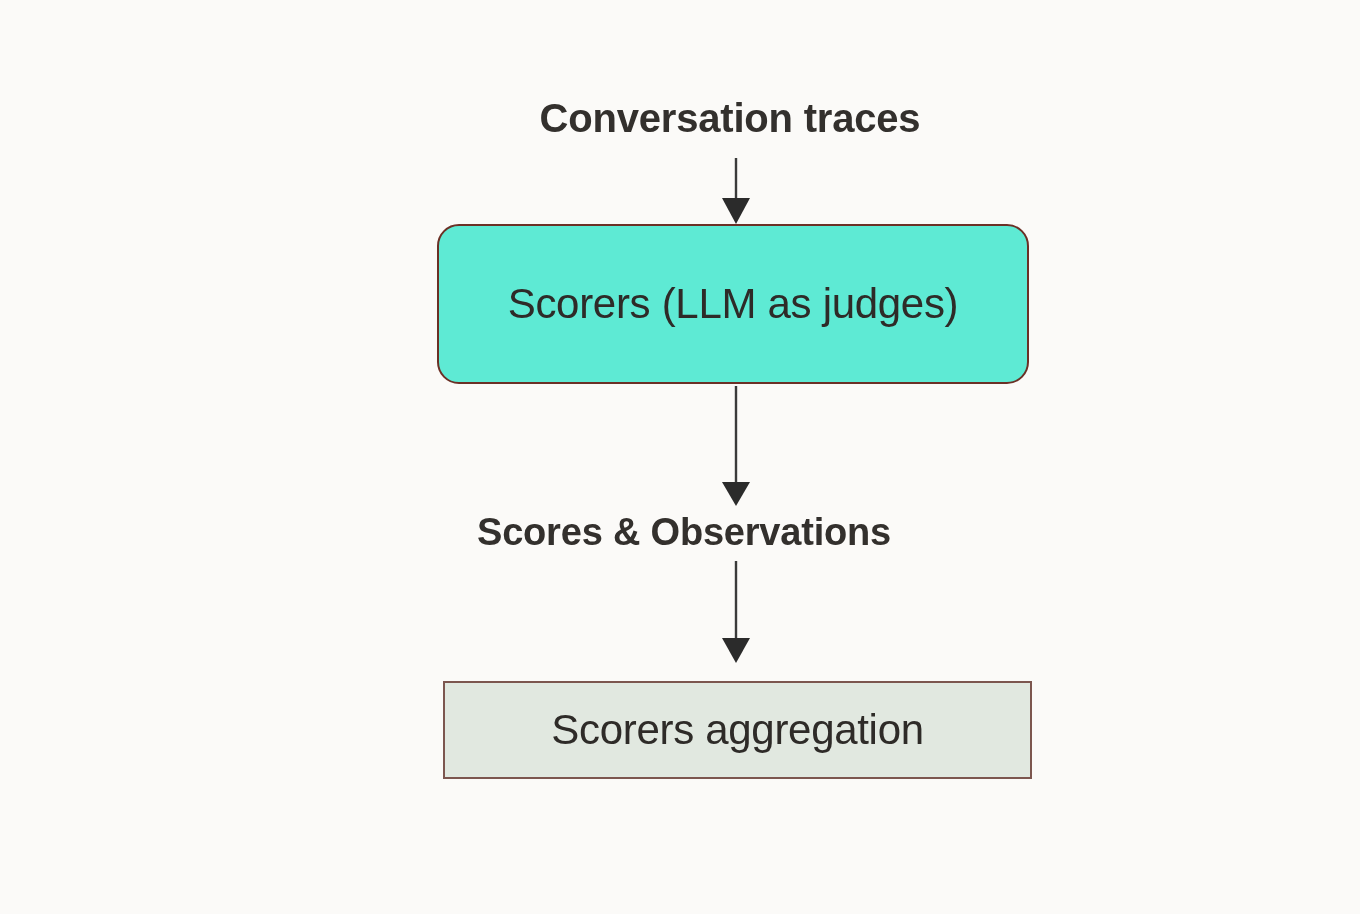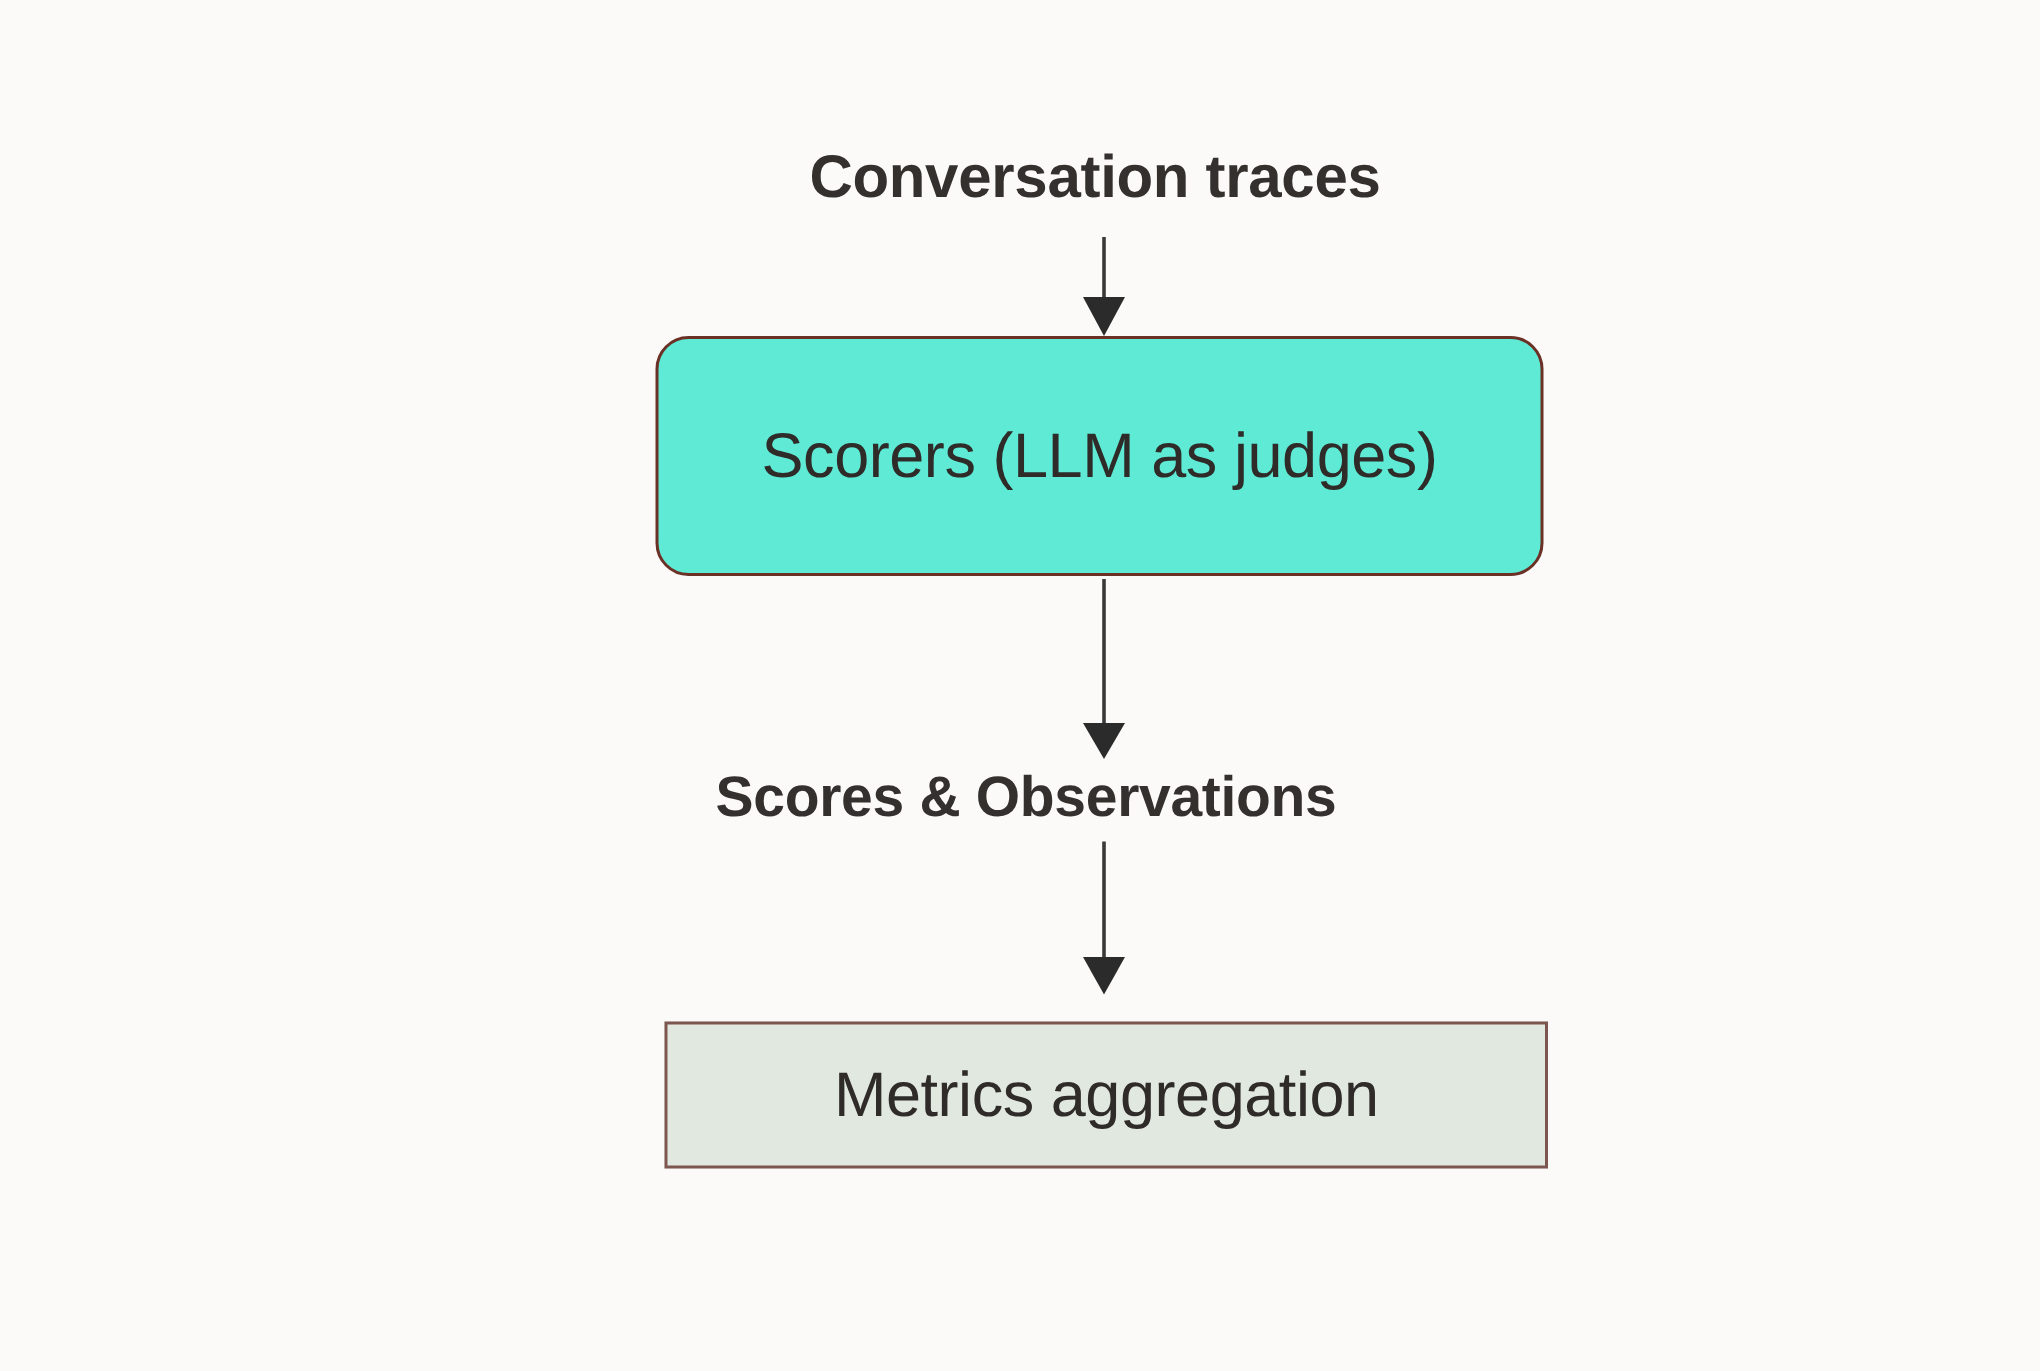--- a/index.html
+++ b/index.html
@@ -112,16 +112,16 @@
   </svg>
 
   <div id="mid-label" class="label-node">Scores &amp; Observations</div>
 
   <svg class="arrow" viewBox="0 0 1360 914" xmlns="http://www.w3.org/2000/svg">
     <line x1="736" y1="561" x2="736" y2="640" stroke="#3a3a3a" stroke-width="2.4"></line>
     <polygon points="722,638 750,638 736,663" fill="#2b2b2b"></polygon>
   </svg>
 
   <div id="metrics-box" class="box">
-    <span class="box-text">Metrics aggregation</span>
+    <span class="box-text">Scorers aggregation</span>
   </div>
 
 </div>
 
 </body></html>

